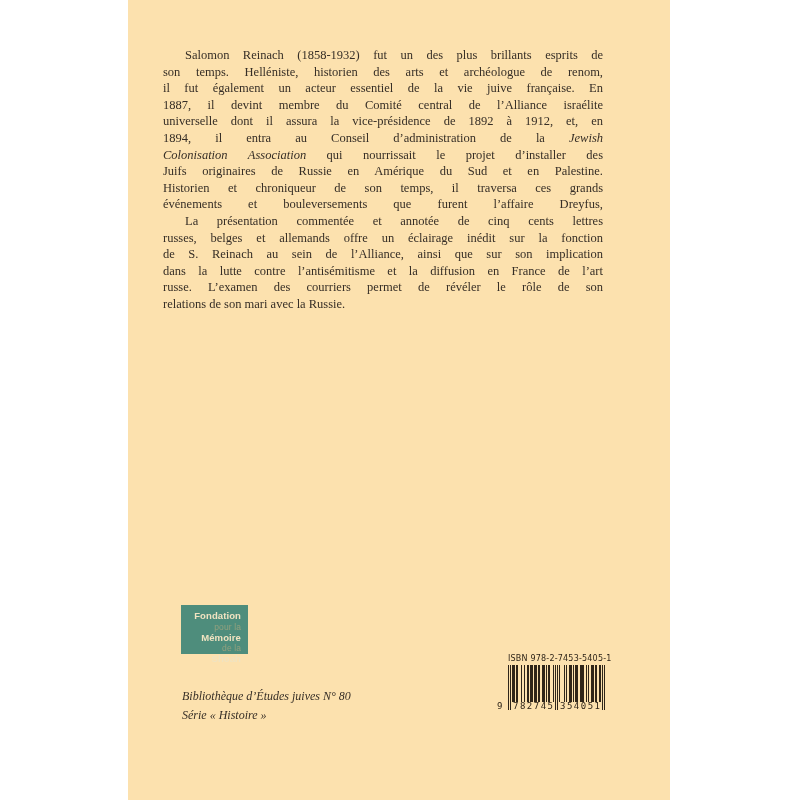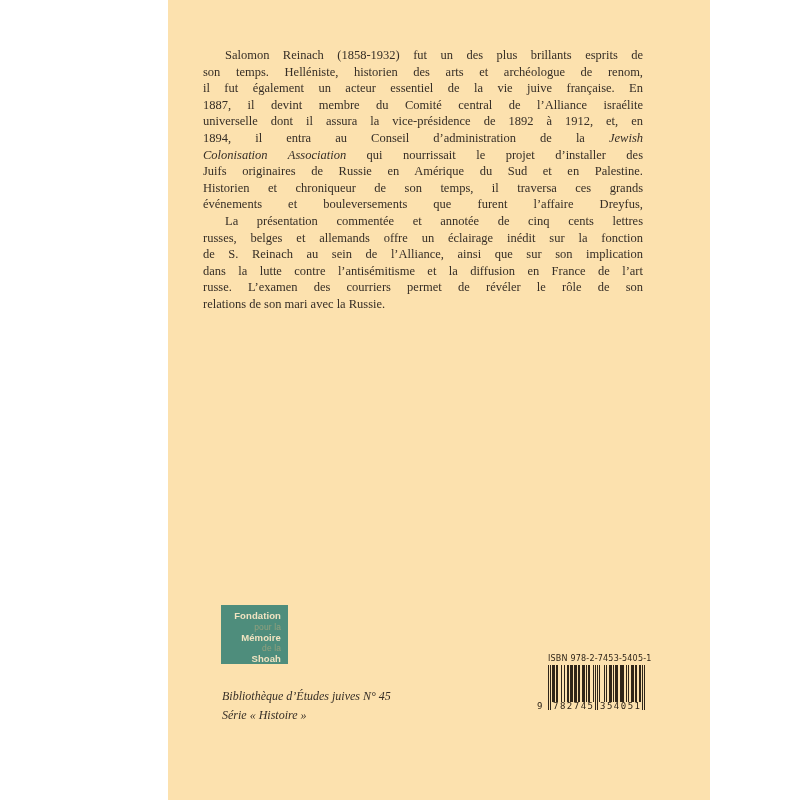--- a/index.html
+++ b/index.html
@@ -2,39 +2,39 @@
 <html style="--canvas-bg: #ffffff; --cover-bg: #fce1ae; --ink: #362e26; --logo-bg: #4e8d7c; --logo-bright: #f0e3c1; --logo-muted: #93a07e; --bar-color: #2f2519;"><head>
 <meta charset="utf-8">
 <style>
   html,body{margin:0;padding:0;}
   body{
     width:800px;height:800px;
     background:var(--canvas-bg,#ffffff);
     font-family:"Liberation Serif","DejaVu Serif",serif;
     position:relative;overflow:hidden;
   }
-  .canvas{position:absolute;inset:0;margin-left:40px;}
+  .canvas{position:absolute;inset:0;}
   .cover{
     position:absolute;left:128px;top:0;width:542px;height:800px;
     background:var(--cover-bg,#fce1ae);
     color:var(--ink,#362e26);
   }
   
   .synopsis{position:absolute;left:35px;top:47px;width:440px;
     font-size:12.5px;line-height:16.6px;}
   .line{text-align:justify;text-align-last:justify;white-space:normal;}
   .line.last{text-align-last:auto;}
   .line.ind{text-indent:22px;}
   
   .credit{position:absolute;left:35px;top:395px;width:440px;
     font-style:italic;font-size:12.5px;line-height:16.6px;}
   .credit .line.ind{text-indent:30px;}
   
   .logo{
-    position:absolute;left:53px;top:605px;width:67px;height:59px;
+    position:absolute;left:53px;top:605px;width:67px;height:49px;
     background:var(--logo-bg,#4e8d7c);
     box-sizing:border-box;padding:6px 7px 0 0;
     font-family:"Liberation Sans","DejaVu Sans",sans-serif;
     text-align:right;
   }
   .logo-line{line-height:10.8px;letter-spacing:.1px;}
   .logo-line.bright{color:var(--logo-bright,#f0e3c1);font-weight:bold;font-size:9.5px;}
   .logo-line.muted{color:var(--logo-muted,#93a07e);font-size:8.5px;}
   
   .collection{position:absolute;left:54px;top:687px;
@@ -89,21 +89,21 @@
 
     <div class="logo">
         <div class="logo-line bright">Fondation</div>
         <div class="logo-line muted">pour la</div>
         <div class="logo-line bright">Mémoire</div>
         <div class="logo-line muted">de la</div>
         <div class="logo-line bright">Shoah</div>
       </div>
 
     <div class="collection">
-      <div>Bibliothèque d’Études juives N° 45</div>
+      <div>Bibliothèque d’Études juives N° 80</div>
       <div>Série « Histoire »</div>
     </div>
 
     <div class="bc">
       <div class="bc-label">ISBN  978-2-7453-5405-1</div>
       <div class="bc-body">
         <svg width="97" height="45" viewBox="0 0 95 44" preserveAspectRatio="none" shape-rendering="crispEdges">
             <rect x="0" y="0" width="1" height="44" fill="#2f2519"></rect>
             <rect x="2" y="0" width="1" height="44" fill="#2f2519"></rect>
             <rect x="4" y="0" width="1" height="36" fill="#2f2519"></rect>

